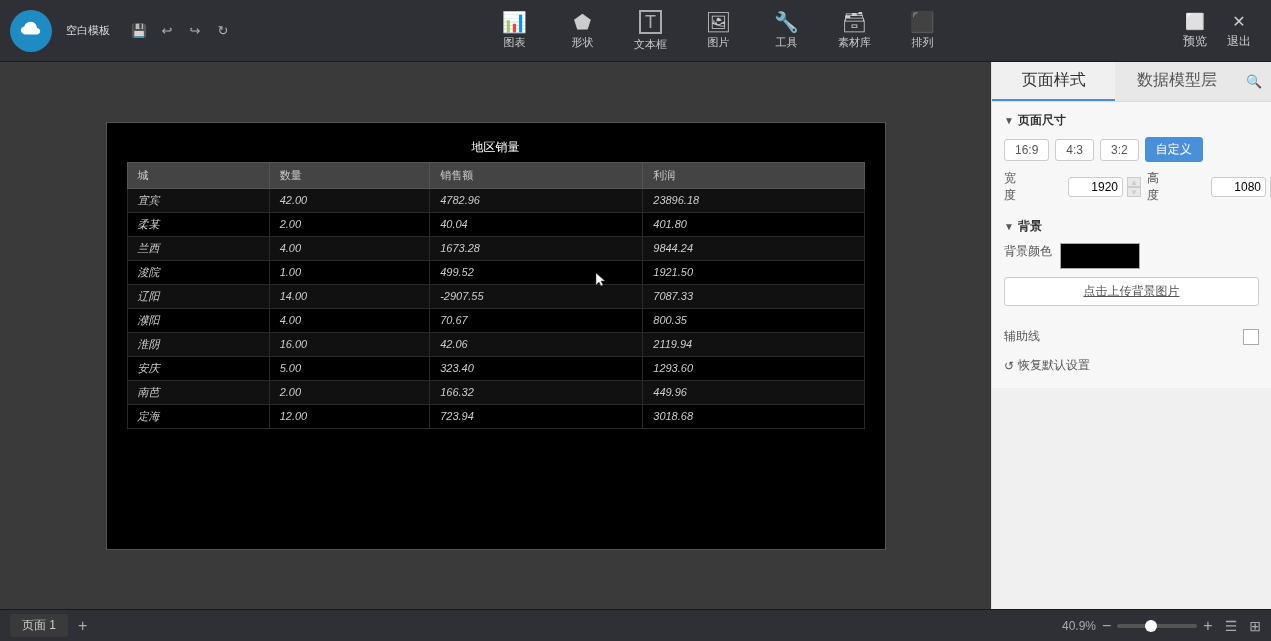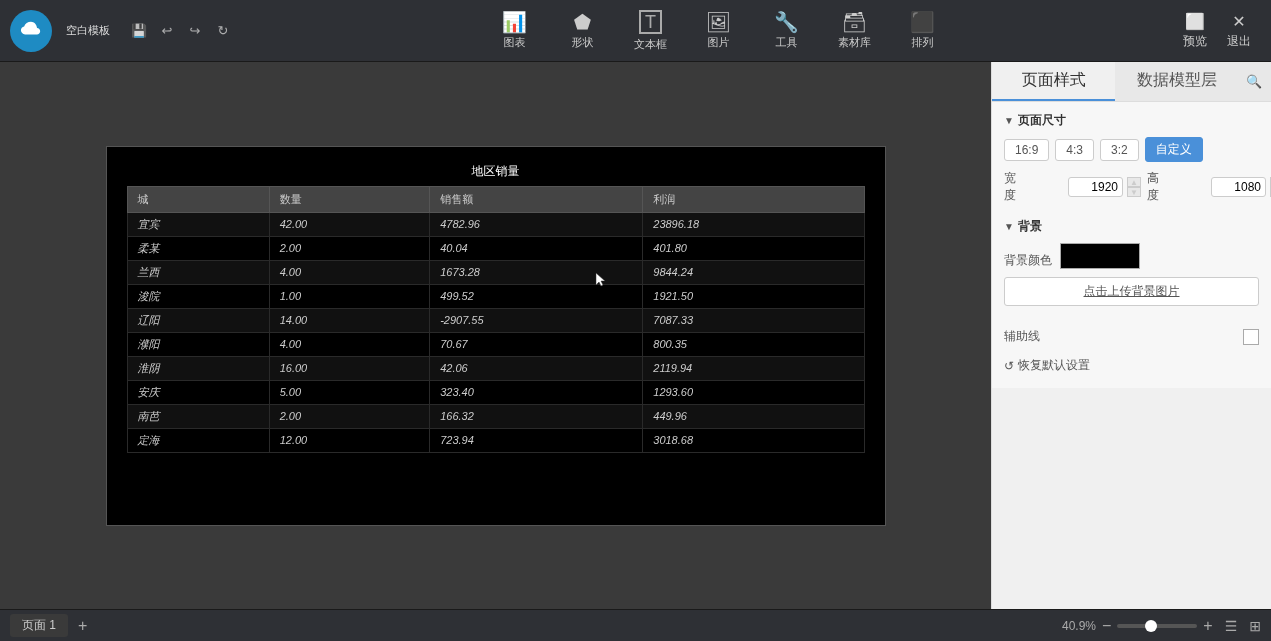--- a/index.html
+++ b/index.html
@@ -31,21 +31,21 @@
 
     
     #main { display: flex; height: calc(641px - 62px - 32px); }
 
     
     #canvas-area {
       flex: 1; background: #3a3a3a; display: flex; align-items: center; justify-content: center;
       position: relative; overflow: hidden;
     }
     #canvas-bg {
-      width: 780px; height: 380px; background: #000; position: relative;
+      width: 780px; height: 428px; background: #000; position: relative;
       border: 1px solid #555;
     }
     #table-title {
       color: #fff; text-align: center; font-size: 12px; margin-top: 16px; margin-bottom: 6px;
     }
     #table-wrap { padding: 0 20px; }
     #data-table { width: 100%; border-collapse: collapse; font-size: 11px; }
     #data-table thead tr { background: #444; }
     #data-table thead th { color: #ccc; padding: 5px 10px; text-align: left; font-weight: normal; border: 1px solid #555; }
     #data-table tbody tr { border-bottom: 1px solid #333; font-style: italic; }
@@ -76,21 +76,21 @@
     }
     .size-btn.active { background: #4a90d9; color: #fff; border-color: #4a90d9; }
     .size-label { font-size: 12px; color: #555; }
     .size-input-wrap { display: flex; align-items: center; gap: 4px; padding-left: 46px; }
     .size-input {
       width: 55px; border: 1px solid #ccc; background: #fff; padding: 2px 4px;
       font-size: 12px; border-radius: 3px; text-align: right;
     }
     .spinner-wrap { display: flex; flex-direction: column; }
     .spinner-btn { width: 14px; height: 10px; background: #e8e8e8; border: 1px solid #ccc; cursor: pointer; display: flex; align-items: center; justify-content: center; font-size: 8px; }
-    .bg-color-row { display: flex; align-items: flex-end; gap: 8px; margin-bottom: 8px; }
+    .bg-color-row { display: flex; align-items: flex-start; gap: 8px; margin-bottom: 8px; }
     .bg-color-box { width: 80px; height: 26px; background: #000; border: 1px solid #aaa; cursor: pointer; }
     .upload-btn {
       width: 100%; padding: 5px; border: 1px solid #ccc; background: #fff; border-radius: 3px;
       font-size: 12px; cursor: pointer; text-align: center; color: #555; margin-bottom: 8px; text-decoration: underline;
     }
     .guide-row { display: flex; align-items: center; justify-content: space-between; margin-bottom: 8px; }
     .checkbox-box { width: 16px; height: 16px; border: 1px solid #aaa; background: #fff; }
     .restore-btn {
       display: flex; align-items: center; gap: 4px; color: #555; font-size: 12px; cursor: pointer;
       border: none; background: none; padding: 4px 0;

